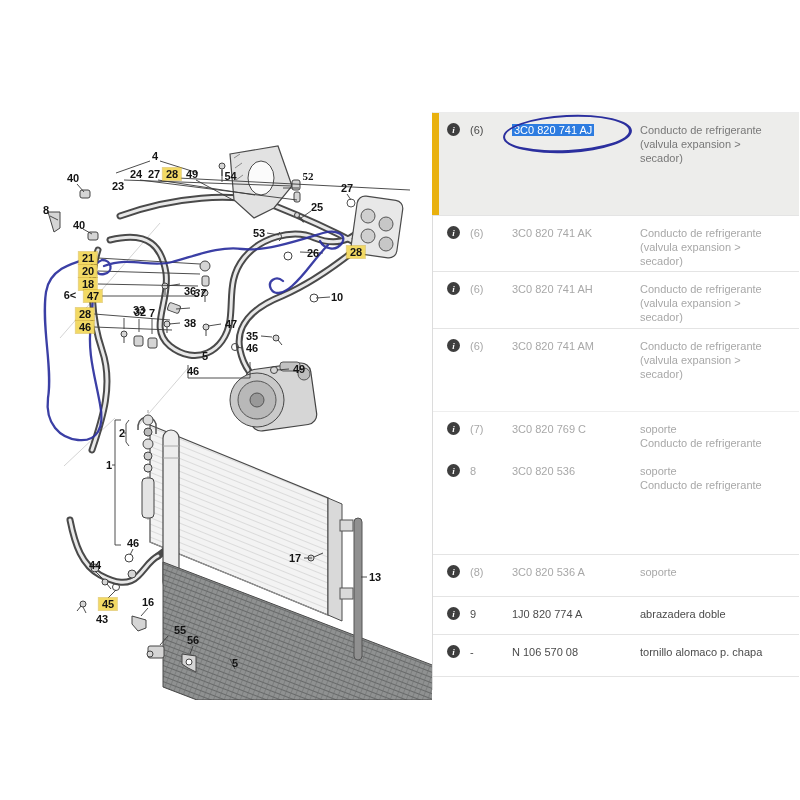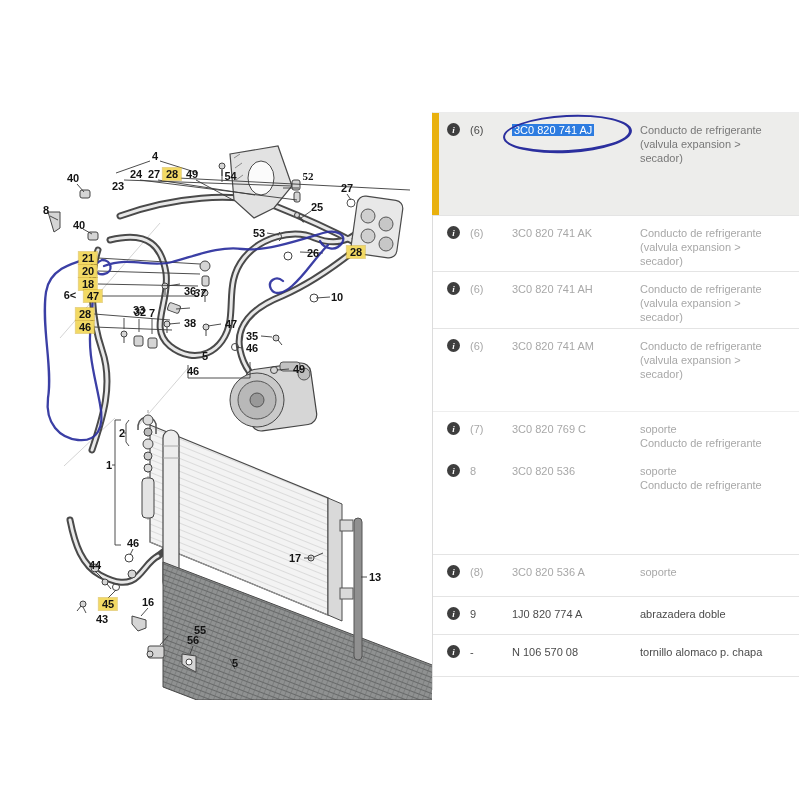--- a/index.html
+++ b/index.html
@@ -253,21 +253,21 @@
         <div class="lbl" style="left: 279px; top: 241px;">49</div>
         <div class="lbl" style="left: 185px; top: 228px;">5</div>
         <div class="lbl" style="left: 173px; top: 243px;">46</div>
         <div class="lbl" style="left: 102px; top: 305px;">2</div>
         <div class="lbl" style="left: 89px; top: 337px;">1</div>
         <div class="lbl" style="left: 113px; top: 415px;">46</div>
         <div class="lbl" style="left: 75px; top: 437px;">44</div>
         <div class="lbl hl" style="left: 88px; top: 476px;">45</div>
         <div class="lbl" style="left: 68px; top: 491px; margin-left: 14px;">43</div>
         <div class="lbl" style="left: 128px; top: 474px;">16</div>
-        <div class="lbl" style="left: 160px; top: 502px; padding-left: 40px;">55</div>
+        <div class="lbl" style="left: 140px; top: 502px; padding-left: 40px;">55</div>
         <div class="lbl" style="left: 173px; top: 512px;">56</div>
         <div class="lbl" style="left: 215px; top: 535px;">5</div>
         <div class="lbl" style="left: 275px; top: 430px;">17</div>
         <div class="lbl" style="left: 355px; top: 449px;">13</div>
       </div>
   </div>
 
   <div class="table">
     <div id="rows">
         <div class="row row--selected">

